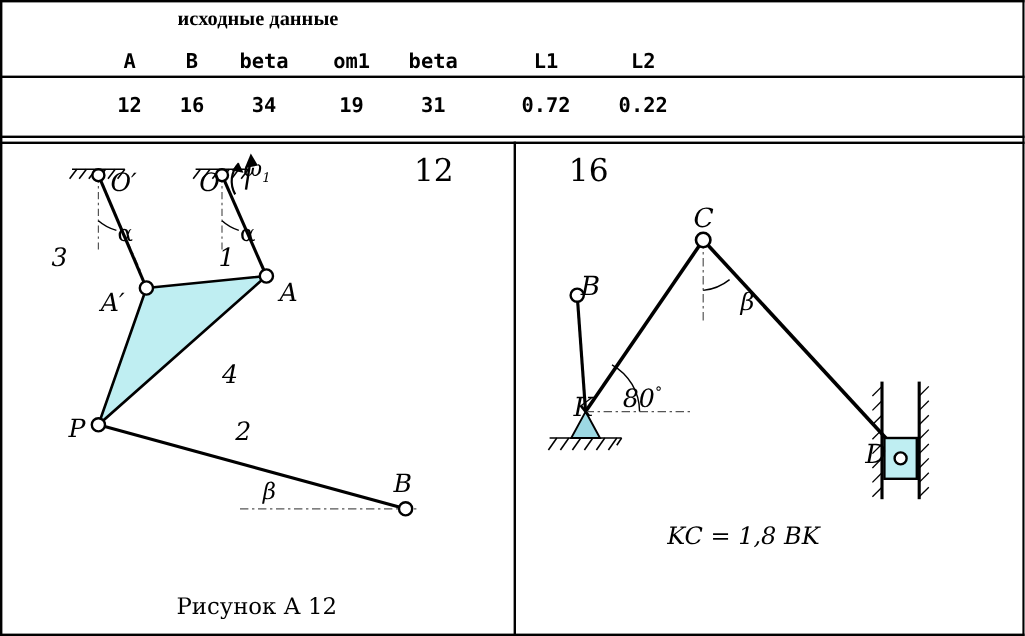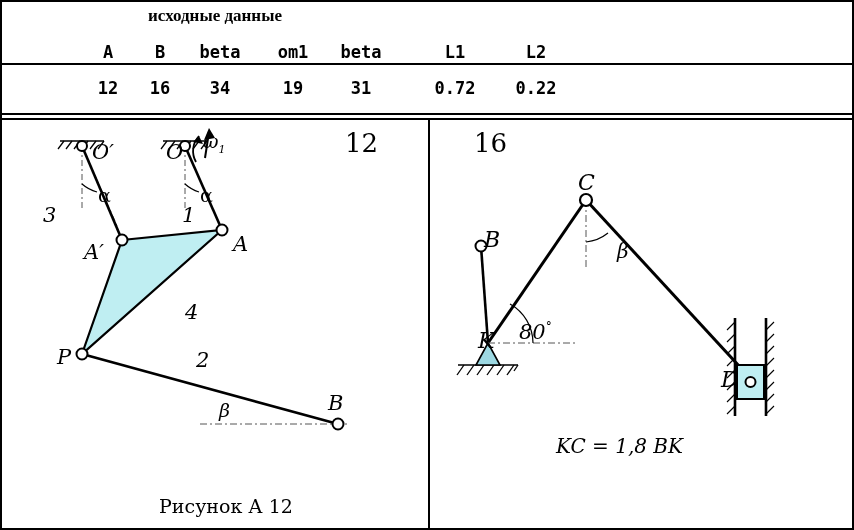--- a/index.html
+++ b/index.html
@@ -171,21 +171,21 @@
   <div class="lbl lbl-i" style="left:182px;top:203px;font-size:21px;">1</div>
   <div class="lbl lbl-i" style="left:84px;top:240px;font-size:21px;">A′</div>
   <div class="lbl lbl-i" style="left:233px;top:232px;font-size:21px;">A</div>
   <div class="lbl lbl-i" style="left:185px;top:300px;font-size:21px;">4</div>
   <div class="lbl lbl-i" style="left:196px;top:348px;font-size:21px;">2</div>
   <div class="lbl lbl-i" style="left:57px;top:345px;font-size:21px;">P</div>
   <div class="lbl lbl-i" style="left:328px;top:391px;font-size:21px;">B</div>
   <div class="lbl" style="left:219px;top:399px;font-size:19px;font-style:italic;">β</div>
 
 
-  <div class="fig-caption" style="left:0;top:495px;width:428px;padding-left:12px;">Рисунок А 12</div>
+  <div class="fig-caption" style="left:0;top:495px;width:428px;">Рисунок А 12</div>
 
   <svg width="424" height="412" viewBox="0 0 424 412" style="left:430px;top:118px;">
 
     <g stroke="#000" stroke-width="1.3">
       <line x1="28" y1="247" x2="88" y2="247"></line>
       <line x1="34" y1="247" x2="27" y2="257"></line>
       <line x1="44" y1="247" x2="37" y2="257"></line>
       <line x1="54" y1="247" x2="47" y2="257"></line>
       <line x1="64" y1="247" x2="57" y2="257"></line>
       <line x1="74" y1="247" x2="67" y2="257"></line>

